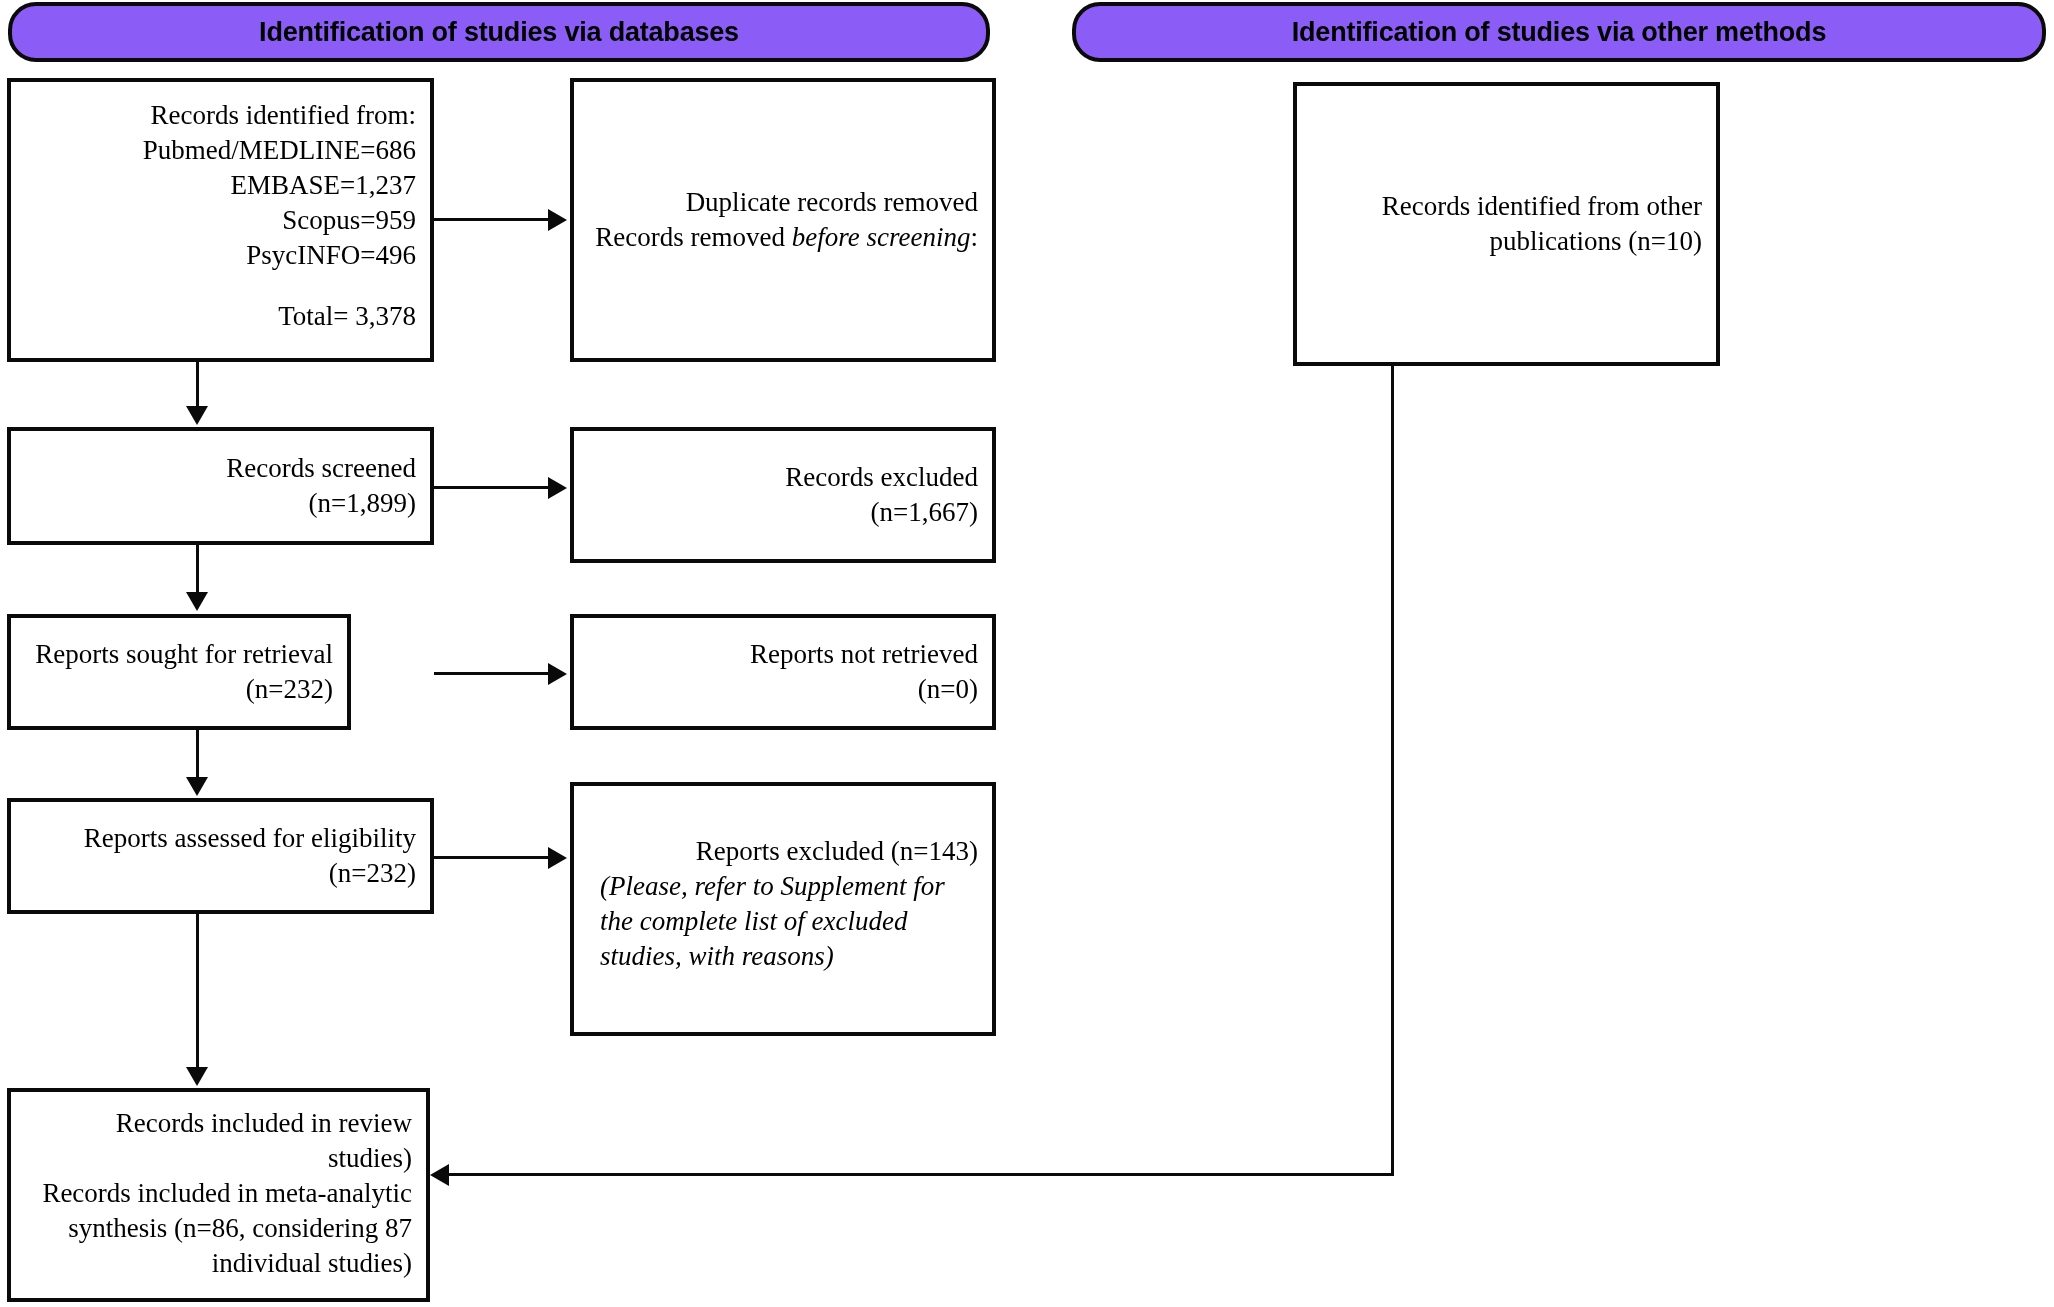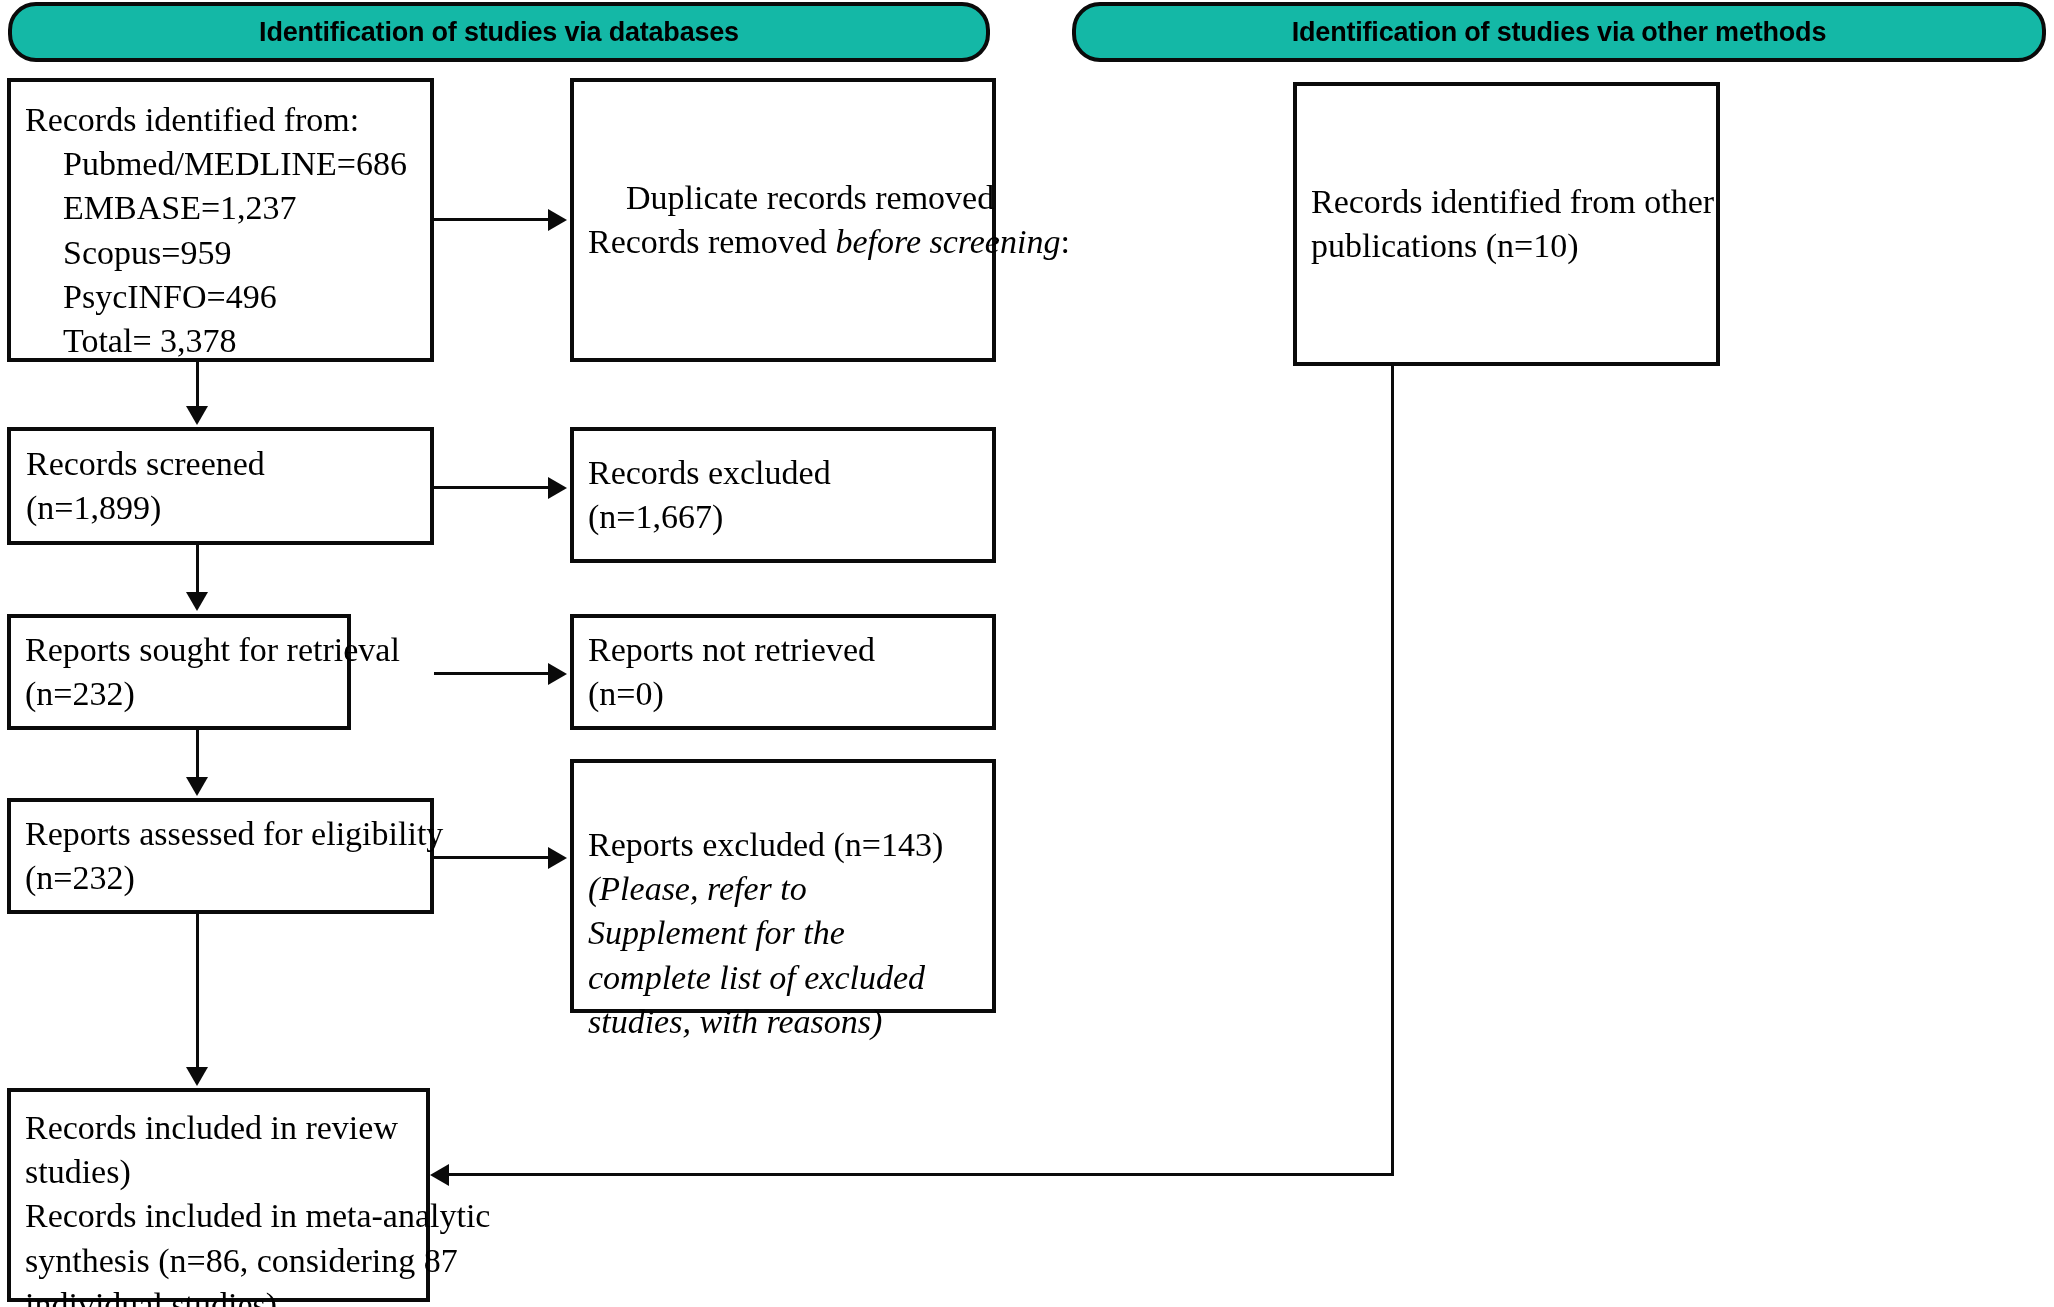--- a/index.html
+++ b/index.html
@@ -16,46 +16,47 @@
     width: 2054px;
     height: 1307px;
     background: #ffffff;
     overflow: hidden;
   }
 
   
   .banner {
     position: absolute;
     box-sizing: border-box;
-    background: #14b8a6;
+    background: #8b5cf6;
     border: 4px solid #0a0a0a;
     border-radius: 28px;
     display: flex;
     align-items: center;
     justify-content: center;
     font-family: "Liberation Sans", "DejaVu Sans", sans-serif;
     font-weight: bold;
     font-size: 27px;
     color: #000000;
     letter-spacing: -0.2px;
   }
 
   
   .pbox {
     position: absolute;
     box-sizing: border-box;
     background: #ffffff;
     border: 4px solid #0a0a0a;
-    font-size: 34px;
+    font-size: 27px;
     line-height: 1.30;
     color: #000000;
     padding: 0 14px;
     display: flex;
     flex-direction: column;
     justify-content: center;
+    align-items: flex-end;
   }
   .pbox.topalign { justify-content: flex-start; padding-top: 16px; }
   .pbox .ln { white-space: pre; }
   .pbox .wrapln { white-space: normal; }
   .ital { font-style: italic; }
   .indent { padding-left: 38px; }
   .blankln { height: 0.95em; }
 
   
   .vline {
@@ -141,21 +142,21 @@
   <div class="pbox" style="left:570px; top:614px; width:426px; height:116px;">
     <div class="ln">Reports not retrieved</div>
     <div class="ln">(n=0)</div>
   </div>
 
   <div class="pbox" style="left:7px; top:798px; width:427px; height:116px;">
     <div class="ln">Reports assessed for eligibility</div>
     <div class="ln">(n=232)</div>
   </div>
 
-  <div class="pbox topalign" style="left:570px; top:759px; width:426px; height:254px; padding-top:60px;">
+  <div class="pbox topalign" style="left:570px; top:782px; width:426px; height:254px; padding-top:48px;">
     <div class="ln">Reports excluded (n=143)</div>
     <div class="wrapln ital" style="max-width:378px;">(Please, refer to Supplement for the complete list of excluded studies, with reasons)</div>
   </div>
 
   <div class="pbox topalign" style="left:7px; top:1088px; width:423px; height:214px; padding-top:14px;">
     <div class="ln">Records included in review</div>
     <div class="ln">studies)</div>
     <div class="ln">Records included in meta-analytic</div>
     <div class="ln">synthesis (n=86, considering 87</div>
     <div class="ln">individual studies)</div>

